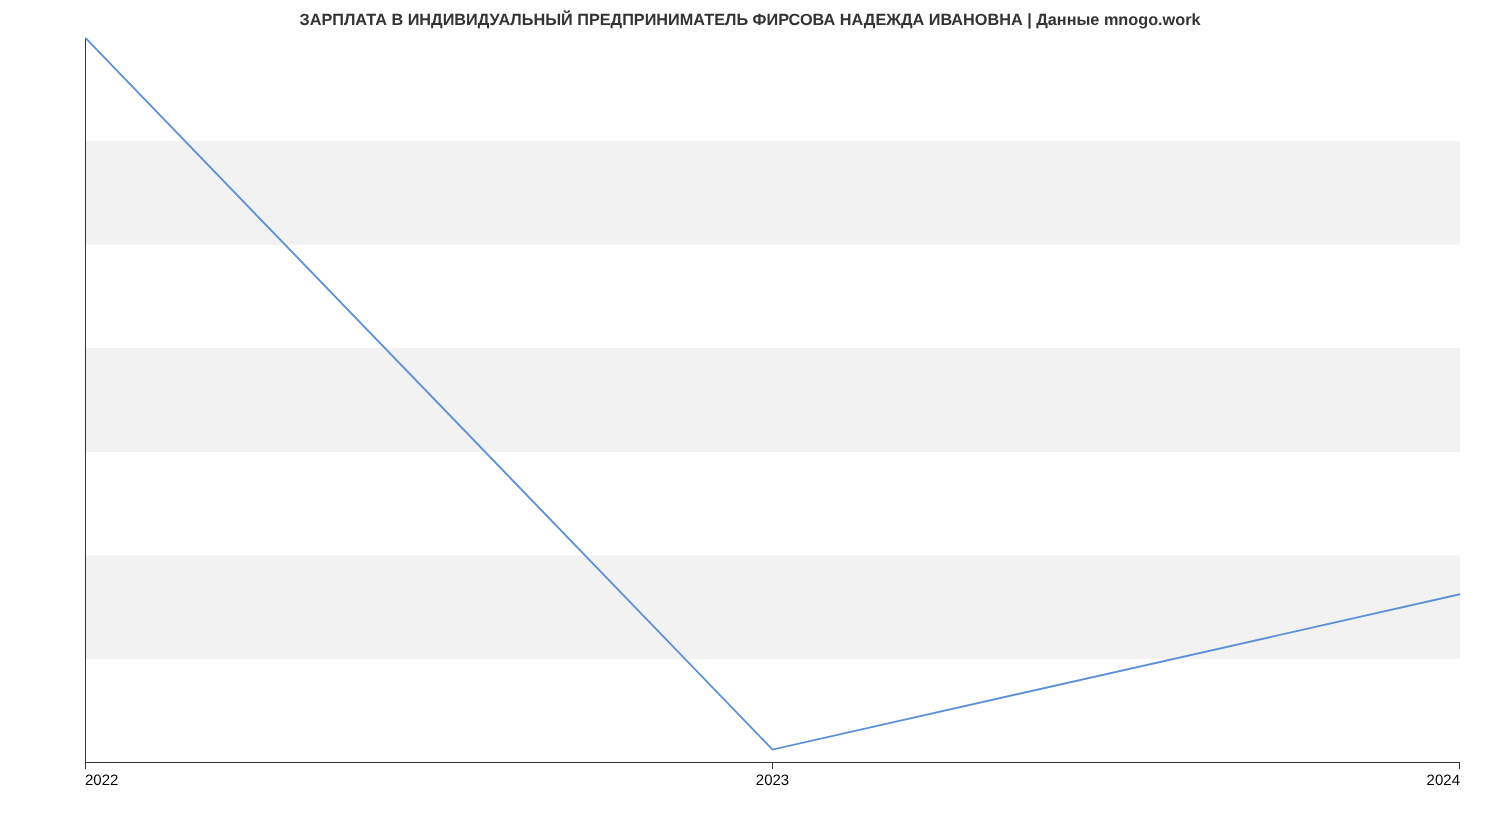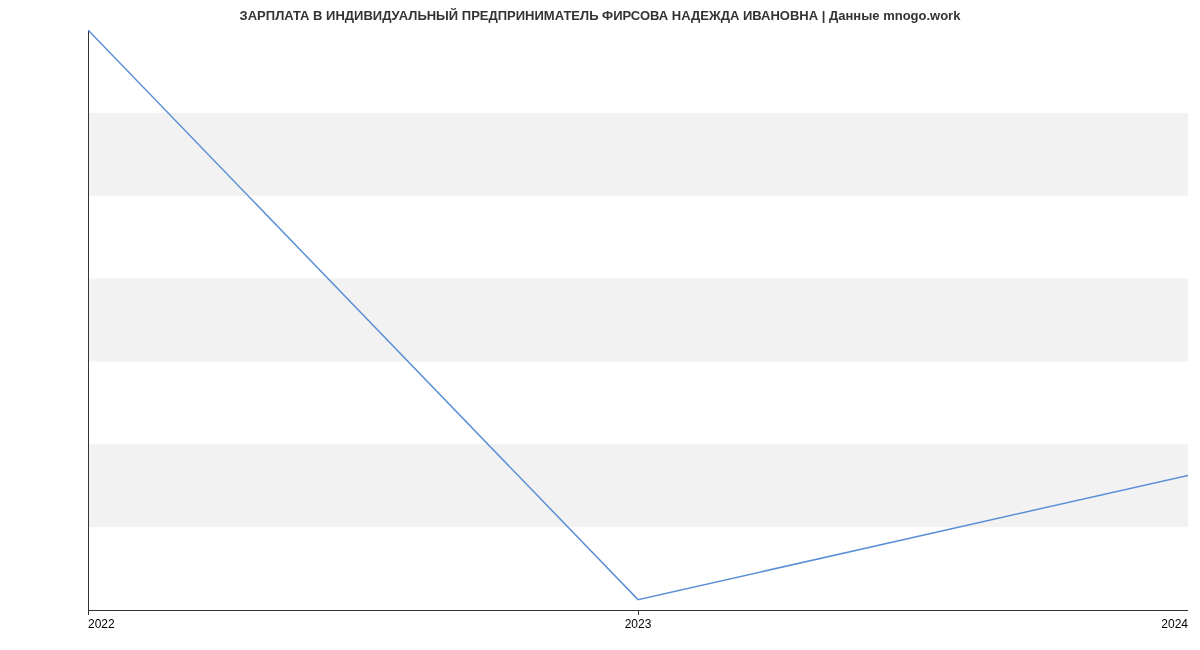--- a/index.html
+++ b/index.html
@@ -21,21 +21,21 @@
     top: 8px;
     left: 0;
     right: 0;
     text-align: center;
     font-size: 13px;
     font-weight: bold;
     color: #333;
   }
   .plot {
     position: absolute;
-    left: 88px;
+    left: 68px;
     top: 30px;
     width: 1100px;
     height: 580px;
   }
   svg { display: block; }
   .band {
     fill: #f2f2f2;
   }
   .axis-line {
     stroke: #333;

